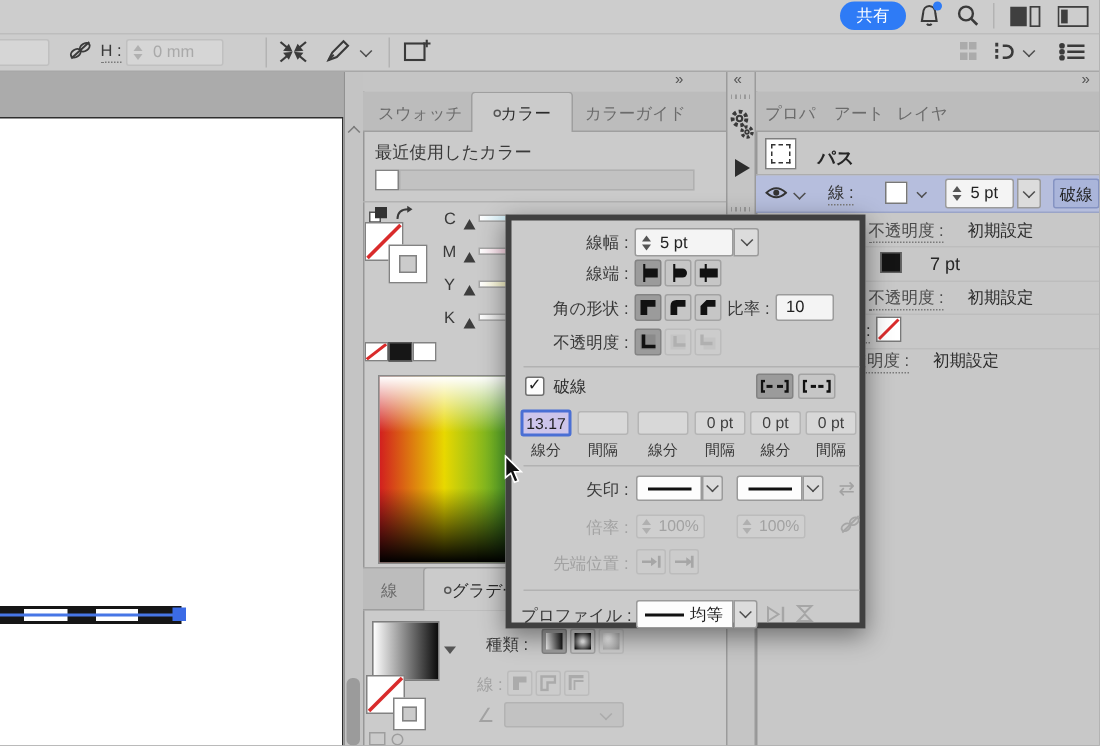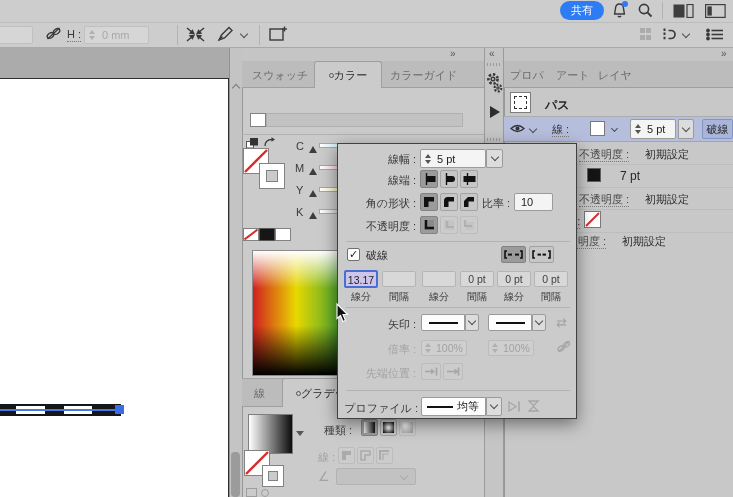--- a/index.html
+++ b/index.html
@@ -27,21 +27,21 @@
 .td{width:0;height:0;border-left:3px solid transparent;border-right:3px solid transparent;border-top:4px solid #555}
 .tu.pale{border-bottom-color:#b0b0b0}.td.pale{border-top-color:#b0b0b0}
 .tab{font-size:11px;color:#6b6b6b;white-space:nowrap}
 .tabon{background:#cbcbcb;border:1px solid #9f9f9f;border-bottom:none;border-radius:3px 3px 0 0;display:flex;align-items:center;justify-content:center;gap:0;color:#2b2b2b}
 .dot-ind{width:5px;height:5px;border:1px solid #555;border-radius:50%}
 .grip{background:repeating-linear-gradient(90deg,#9a9a9a 0 1px,transparent 1px 3px);height:3px}
 .menu-ic{width:13px;height:9px;border-top:1.5px solid #4d4d4d;border-bottom:1.5px solid #4d4d4d;position:relative}
 .menu-ic:before{content:"";position:absolute;left:0;right:0;top:2.4px;height:1.5px;background:#4d4d4d}
 .cmyktri{width:0;height:0;border-left:4px solid transparent;border-right:4px solid transparent;border-bottom:7px solid #3d3d3d}
 .swatch{border:1px solid #828282;background:#fff}
-.popup{background:#cbcbcb;border:1px solid #404040;box-shadow:0 5px 16px rgba(0,0,0,.45);z-index:40}
+.popup{background:#cbcbcb;border:4px solid #404040;box-shadow:0 5px 16px rgba(0,0,0,.45);z-index:40}
 .glyphL{font-size:13px;line-height:13px}
 </style>
 </head>
 <body>
 
 <div class="screen">
 
   
   <div class="ab" style="left:0;top:0;width:733px;height:22px;background:#cdcdcd"></div>
   <div class="ab" style="left:560px;top:1px;width:44px;height:19px;background:#2e7bf6;border-radius:10px;color:#fff;display:flex;align-items:center;justify-content:center;font-size:11px">共有</div>
@@ -167,20 +167,21 @@
   <div class="ab txt" style="left:450px;top:47px;color:#555;font-size:10px">»</div>
   <div class="ab" style="left:242px;top:61px;width:242px;height:27px;background:#bcbcbc;border-bottom:1px solid #9f9f9f"></div>
   <div class="ab tab" style="left:252px;top:68px">スウォッチ</div>
   <div class="ab tabon" style="left:314px;top:61px;width:68px;height:27px">
     <span class="dot-ind"></span>
     <span>カラー</span>
   </div>
   <div class="ab tab" style="left:390px;top:68px">カラーガイド</div>
   <span class="ab menu-ic" style="left:458px;top:69px"></span>
 
+  <div class="ab txt" style="left:250px;top:95px;font-size:11.5px">最近使用したカラー</div>
   <div class="ab swatch" style="left:250px;top:113px;width:16px;height:14px"></div>
   <div class="ab" style="left:266px;top:113px;width:197px;height:14px;background:#c2c2c2;border:1px solid #b0b0b0"></div>
   <div class="ab hline" style="left:242px;top:134px;width:242px"></div>
 
   
   <span class="ab" style="left:246px;top:138px">
     <svg width="13" height="11">
         <rect x="0.5" y="3.5" width="7" height="6.5" fill="#fff" stroke="#555"></rect>
         <rect x="4.5" y="0.5" width="7" height="6.5" fill="#333" stroke="#333"></rect>
       </svg>

